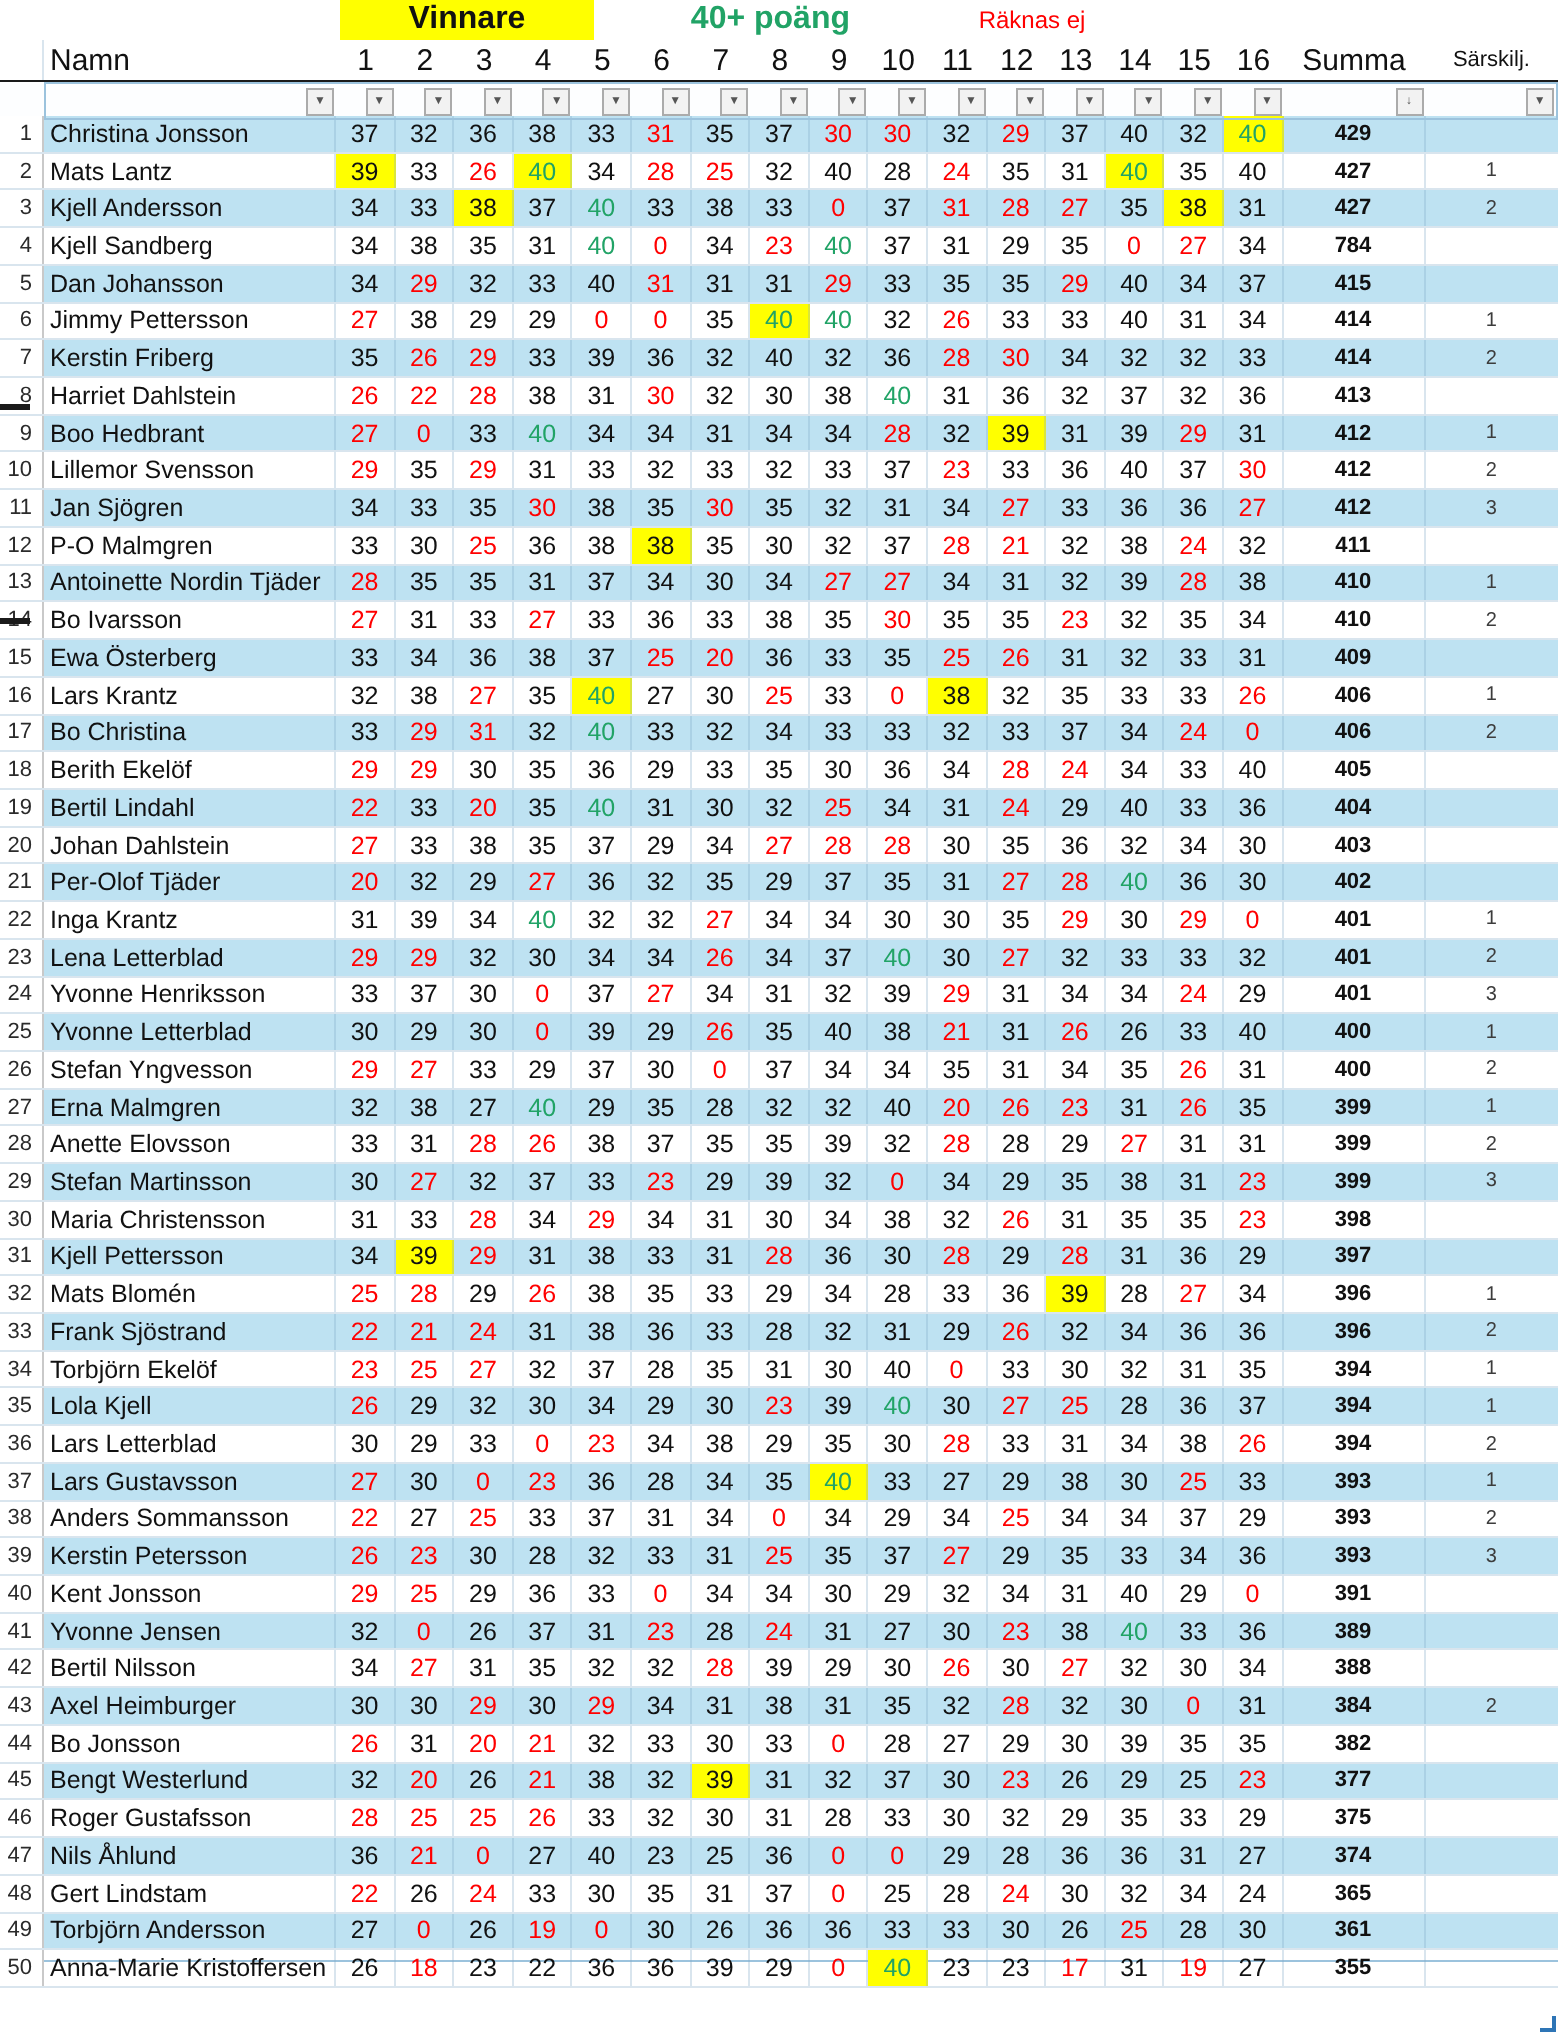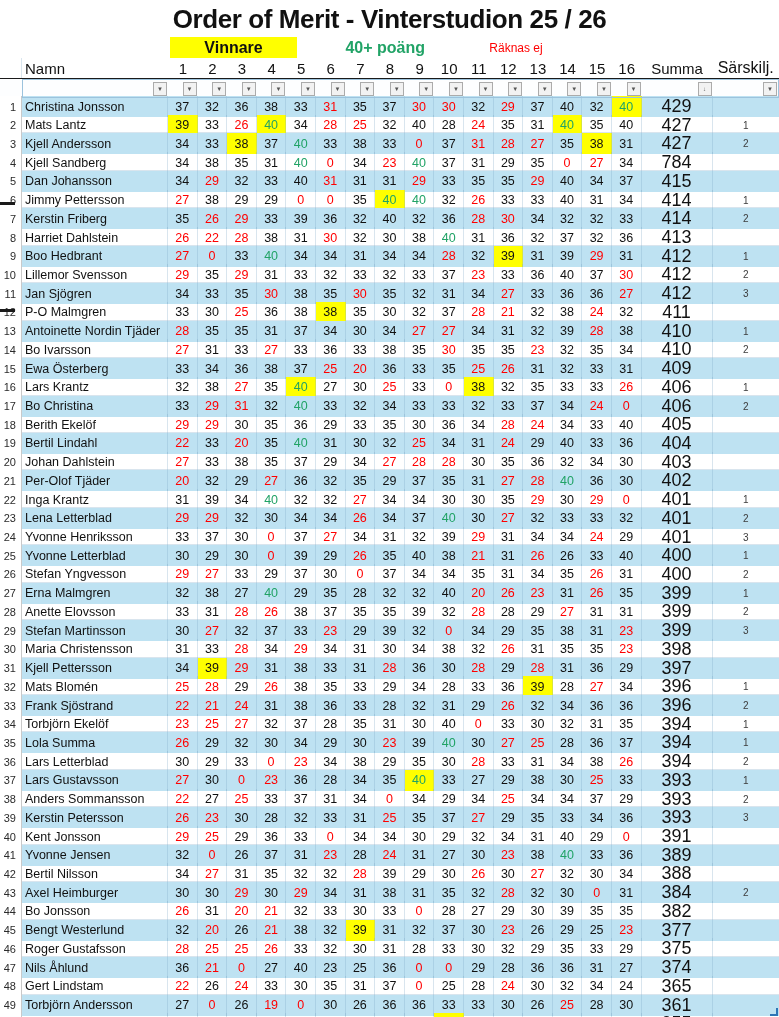--- a/index.html
+++ b/index.html
@@ -12,50 +12,49 @@
   .legend-vinnare{position:absolute;left:170px;top:-1px;width:127px;height:21px;background:var(--winner-bg);
          display:flex;align-items:center;justify-content:center;font-weight:bold;font-size:16px}
   .legend-40{position:absolute;left:325px;top:0;width:100px;text-align:right;color:var(--green);
          font-weight:bold;font-size:16px;line-height:20px}
   .legend-raknas{position:absolute;left:471px;top:0;width:90px;text-align:center;color:var(--red);
          font-weight:normal;font-size:12px;line-height:20px}
   .row{display:grid;grid-template-columns:22px 146px repeat(16,29.6px) 71px 66.4px;align-items:center}
   .header-row{height:20px;border-bottom:1.5px solid #1a1a1a;font-weight:normal}
   .header-row .name-h{font-size:15px;padding-left:3px}
   .round-h,.sum-h{text-align:center;font-size:15px}
-  .sar-h{text-align:center;font-size:16px}
+  .sar-h{text-align:center;font-size:11px}
   .filter-row{height:17px;background:#FDFEFF}
   .fcell{position:relative;height:17px;border-top:1px solid #9CC3DD;border-bottom:1px solid #9CC3DD}
   .fcell.first{border-left:1px solid #9CC3DD}
   .fcell.last{border-right:1px solid #9CC3DD}
   .fcell.rn-f{border:none}
   .fbtn{position:absolute;right:1px;top:2px;width:12px;height:12px;background:#F2F2F2;
         border:1px solid #ABABAB;display:flex;align-items:center;justify-content:center;
         font-size:6px;color:#555;line-height:1;cursor:pointer}
   .rows-wrap{height:922px;border-bottom:1px solid #9CC3DD}
   .data-row{height:17.7308px;font-size:12.5px;border-bottom:1px solid var(--grid)}
   .data-row.blue .cell{background:var(--stripe)}
   .cell{height:100%;display:flex;align-items:center;border-right:1px solid var(--grid)}
   .rn{font-size:11px;color:#2b2b2b;justify-content:flex-end;padding-right:5px;background:#fff !important;
       border-right:1px solid #c9c9c9}
   .name{padding-left:3px;white-space:nowrap;overflow:hidden;font-size:12.5px}
   .c{justify-content:center}
   .red{color:var(--red)} .green{color:var(--green)} .ybg{background:var(--winner-bg) !important}
-  .sum{justify-content:center;font-weight:normal;font-size:18px}
+  .sum{justify-content:center;font-weight:bold;font-size:11px}
   .sar{justify-content:center;font-size:10px;color:#3c3c3c;border-right:none}
   .pagebreak{position:absolute;left:0;width:15px;height:2.5px;background:#1a1a1a}
   .pb1{top:202px}.pb2{top:309px}
   .resize-handle{position:absolute;right:1px;bottom:1px;width:6px;height:6px;
         border-right:2px solid #2E75B6;border-bottom:2px solid #2E75B6}
 </style>
 </head>
 <body>
 
 <div class="sheet" style="--winner-bg: #FFFF00; --green: #21A366; --red: #FF0000; --stripe: #BEE2F2;">
-  <div class="title">Order of Merit - Vinterstudion 25 / 26</div>
 
   <div class="legend-band">
     <div class="legend-vinnare">Vinnare</div>
     <div class="legend-40">40+ poäng</div>
     <div class="legend-raknas">Räknas ej</div>
   </div>
 
   <div class="row header-row" id="header-row">
     <div class="cell"></div>
     <div class="name-h">Namn</div>
@@ -884,21 +883,21 @@
         <div class="cell c">33</div>
         <div class="cell c">30</div>
         <div class="cell c">32</div>
         <div class="cell c">31</div>
         <div class="cell c">35</div>
         <div class="cell sum">394</div>
         <div class="cell sar">1</div>
       </div>
       <div class="row data-row blue">
         <div class="cell rn">35</div>
-        <div class="cell name">Lola Summa</div>
+        <div class="cell name">Lola Kjell</div>
         <div class="cell c red">26</div>
         <div class="cell c">29</div>
         <div class="cell c">32</div>
         <div class="cell c">30</div>
         <div class="cell c">34</div>
         <div class="cell c">29</div>
         <div class="cell c">30</div>
         <div class="cell c red">23</div>
         <div class="cell c">39</div>
         <div class="cell c green">40</div>

